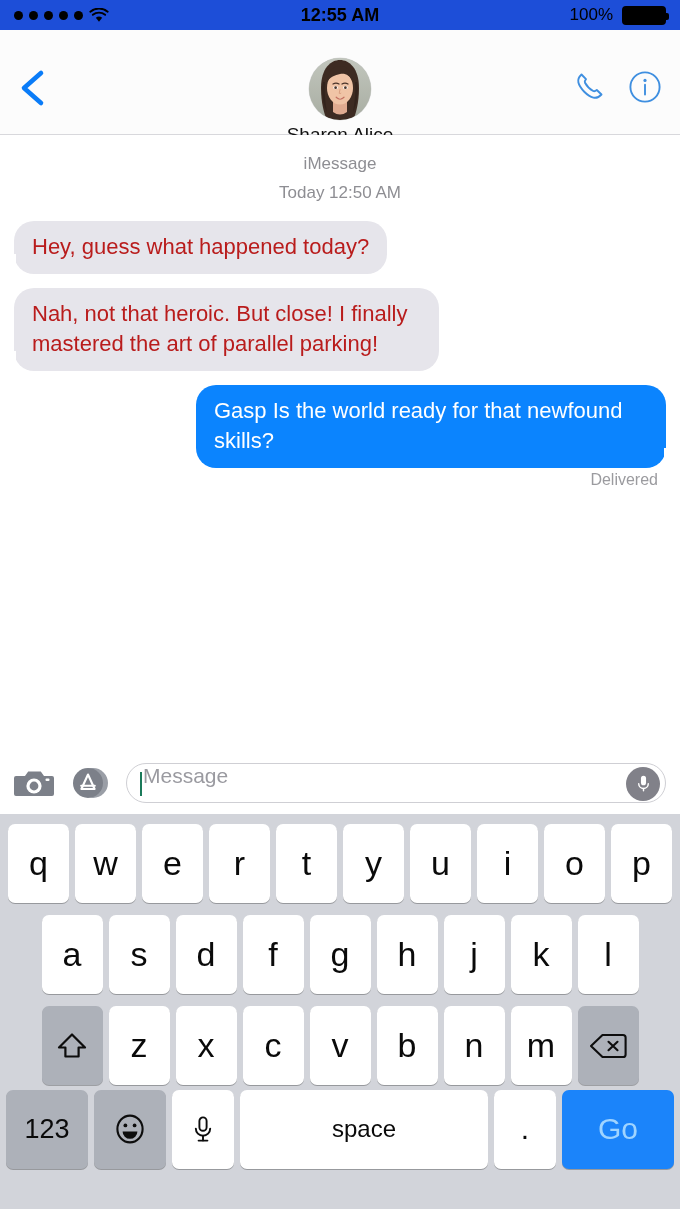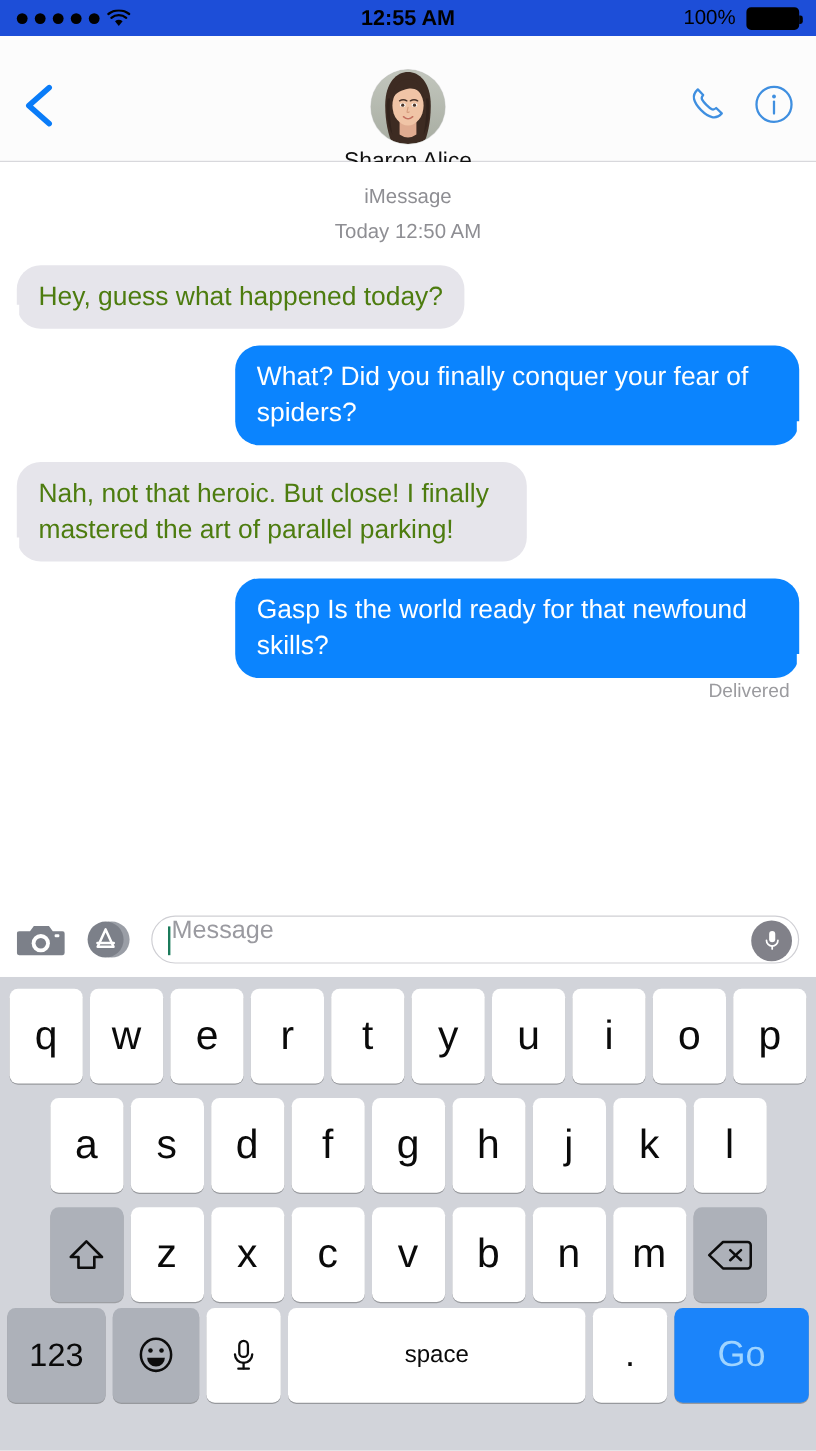--- a/index.html
+++ b/index.html
@@ -75,21 +75,21 @@
   .msg-row { display:flex; padding:0 14px; margin-top:14px; }
   .msg-row.in  { justify-content:flex-start; }
   .msg-row.out { justify-content:flex-end; }
   .bubble {
     position:relative; max-width:470px;
     padding:11px 18px 12px 18px;
     border-radius:20px;
     font-size:22px; line-height:30px;
     word-wrap:break-word;
   }
-  .bubble.in  { background:#e6e5eb; color:#4d7c0f; border-bottom-left-radius:20px; }
+  .bubble.in  { background:#e6e5eb; color:#b91c1c; border-bottom-left-radius:20px; }
   .bubble.out { background:#0b84fe; color:#fff; }
   
   .bubble.in:before {
     content:""; position:absolute; left:-6px; bottom:0;
     width:20px; height:20px; background:#e6e5eb;
     border-bottom-right-radius:16px;
     z-index:-1;
   }
   .bubble.in:after {
     content:""; position:absolute; left:-9px; bottom:0;
@@ -159,21 +159,21 @@
   .krow.r1 .key { width:61px; }
   .krow.r2 .key { width:61px; }
   .krow.r3 .key { width:61px; }
   .key.wide-fn {
     background:#adb1b9; width:77px; box-shadow:0 1px 0 rgba(0,0,0,0.25);
   }
   .krow.r4 { height:64px; }
   .key.k123 { background:#adb1b9; width:82px; font-size:27px; }
   .key.kemoji { background:#adb1b9; width:72px; }
   .key.kmic { background:#fff; width:62px; }
-  .key.kspace { background:#fff; flex:1; font-size:20px; margin:0 0; }
+  .key.kspace { background:#fff; flex:1; font-size:24px; margin:0 0; }
   .key.kperiod { background:#fff; width:62px; font-size:30px; }
   .key.kgo { background:#1b84fa; color:#9fd4ff; width:112px; font-size:30px; }
 </style>
 </head>
 <body>
 
 <div id="app">
 
   <div class="statusbar">
     <div class="sb-left">
@@ -261,23 +261,20 @@
   </div>
 
   <div class="convo">
     <div class="meta">iMessage</div>
     <div class="meta">Today 12:50 AM</div>
 
     <div class="msg-row in">
       <div class="bubble in">Hey, guess what happened today?</div>
     </div>
 
-    <div class="msg-row out">
-      <div class="bubble out" style="max-width:470px">What? Did you finally conquer your fear of spiders?</div>
-    </div>
 
     <div class="msg-row in">
       <div class="bubble in" style="max-width:425px">Nah, not that heroic. But close! I finally mastered the art of parallel parking!</div>
     </div>
 
     <div class="msg-row out">
       <div class="bubble out" style="max-width:470px">Gasp Is the world ready for that newfound skills?</div>
     </div>
 
     <div class="delivered">Delivered</div>

